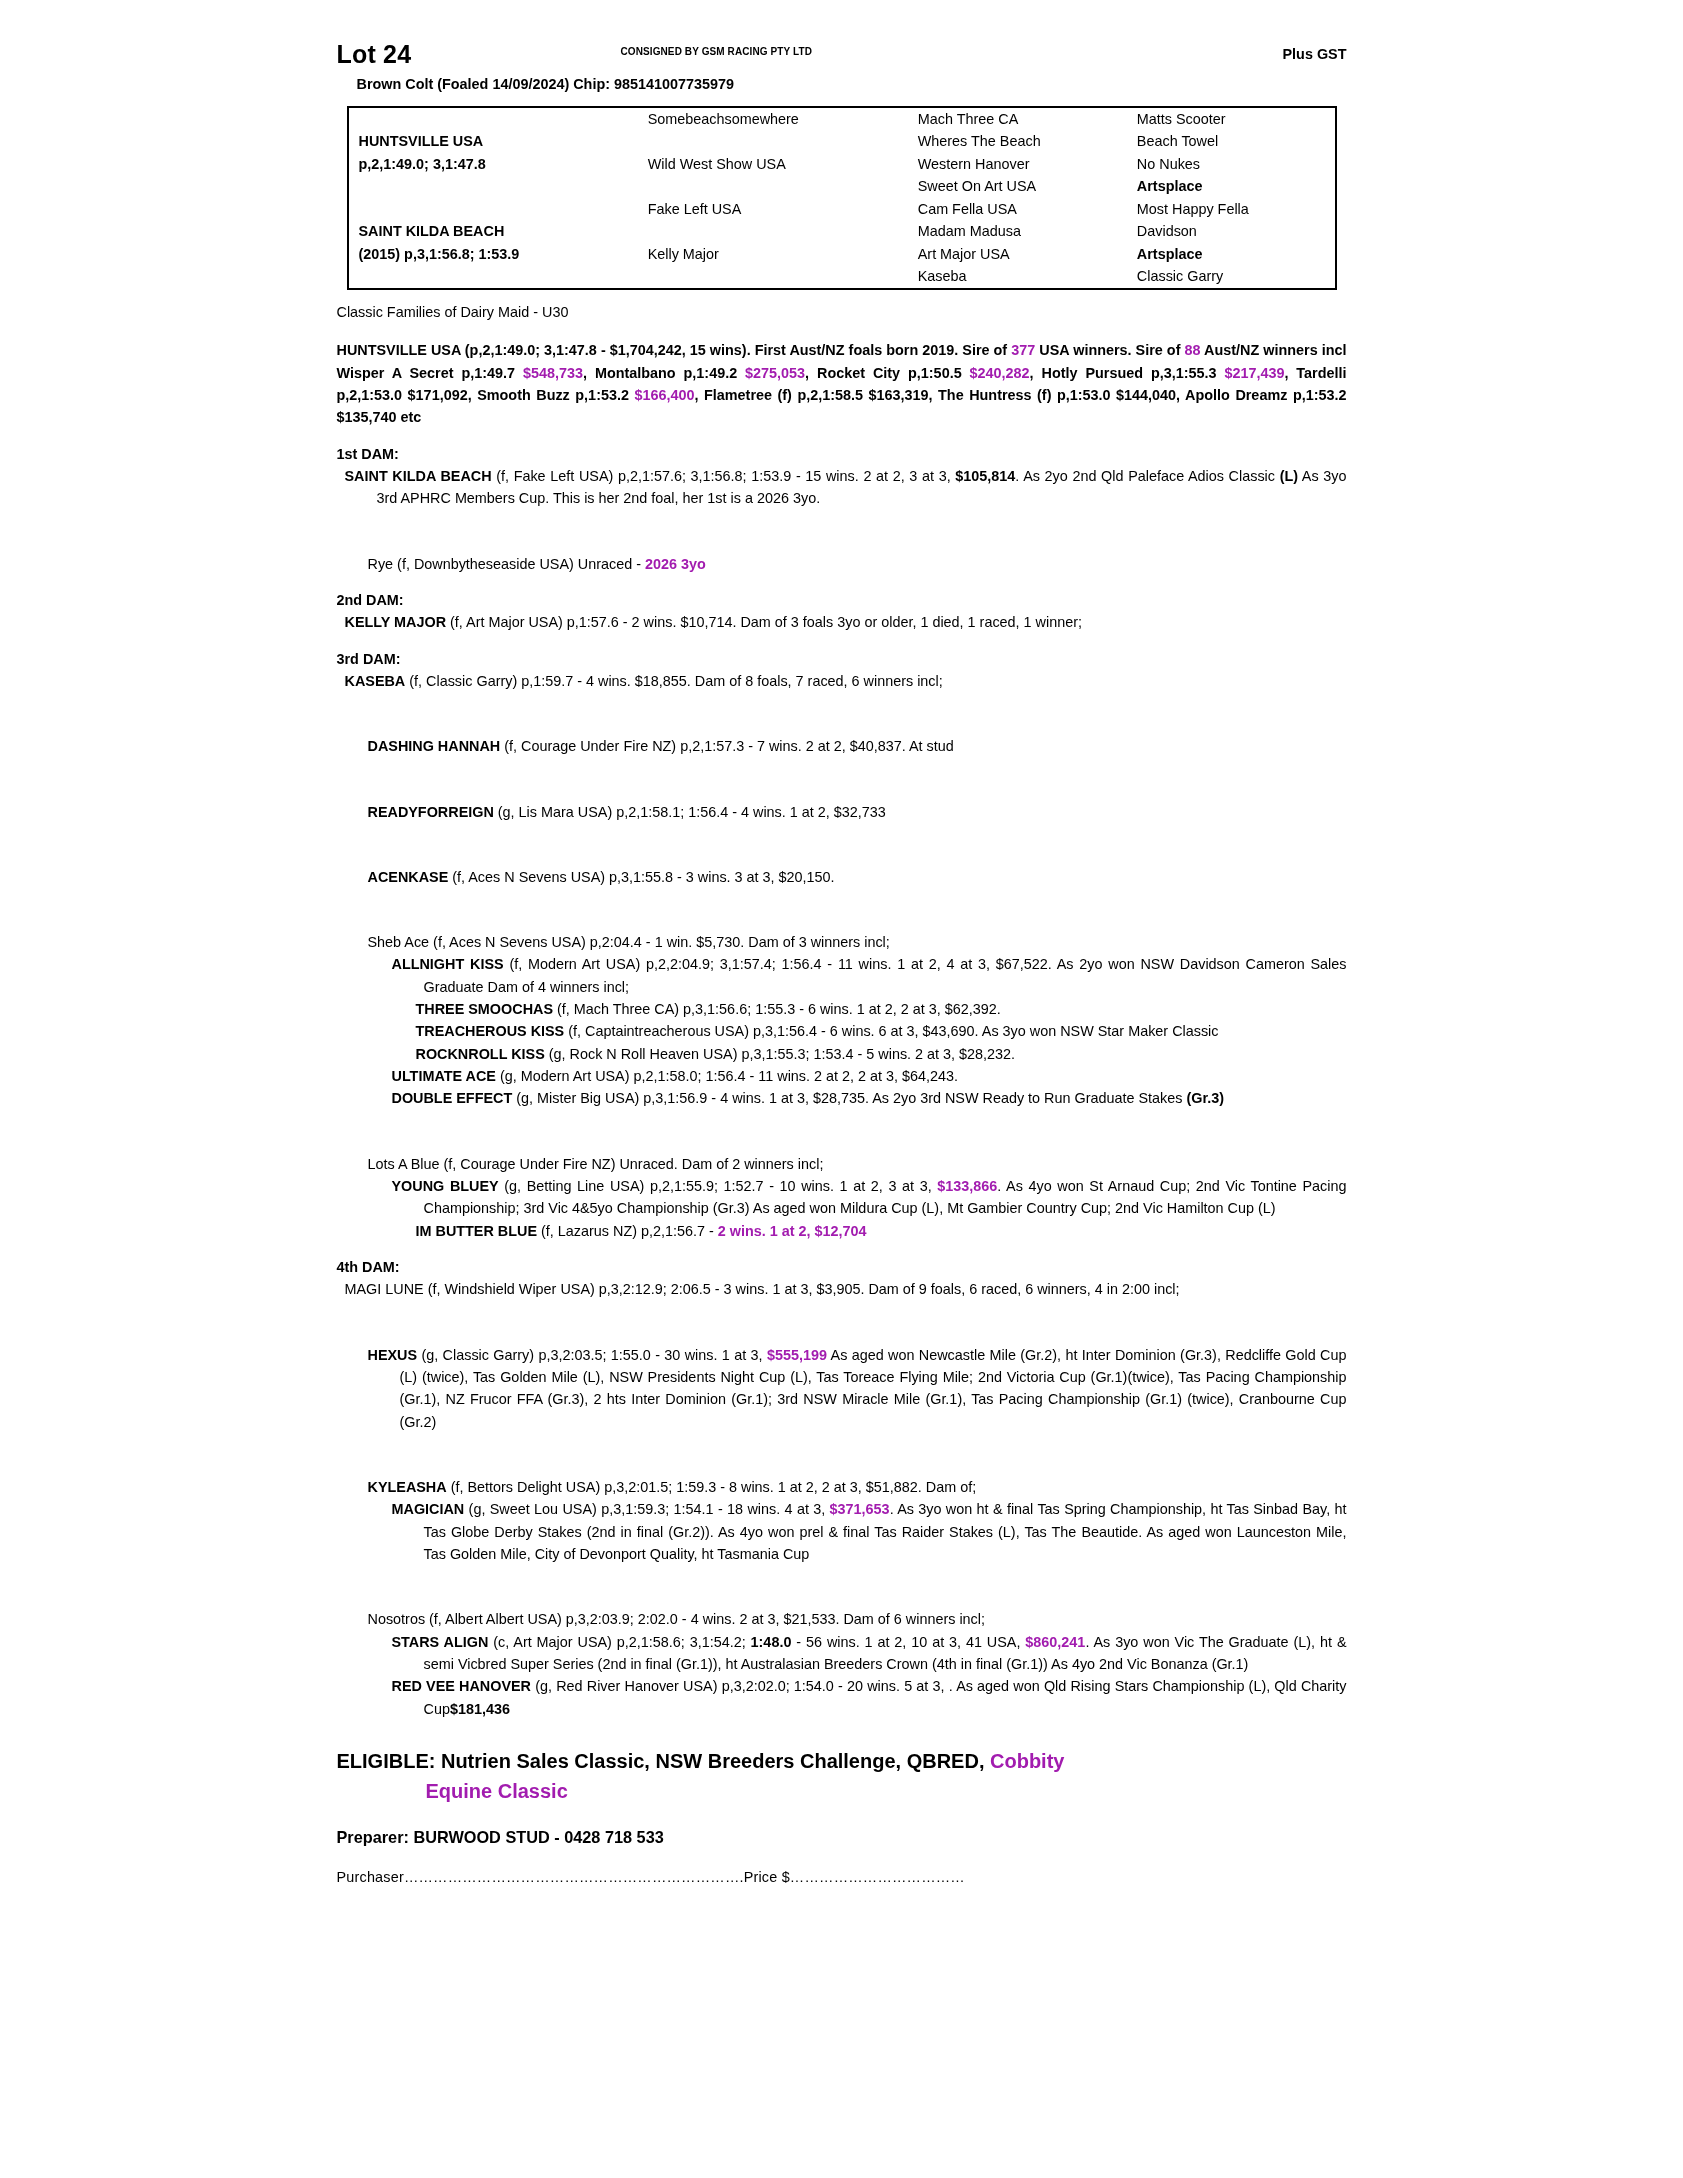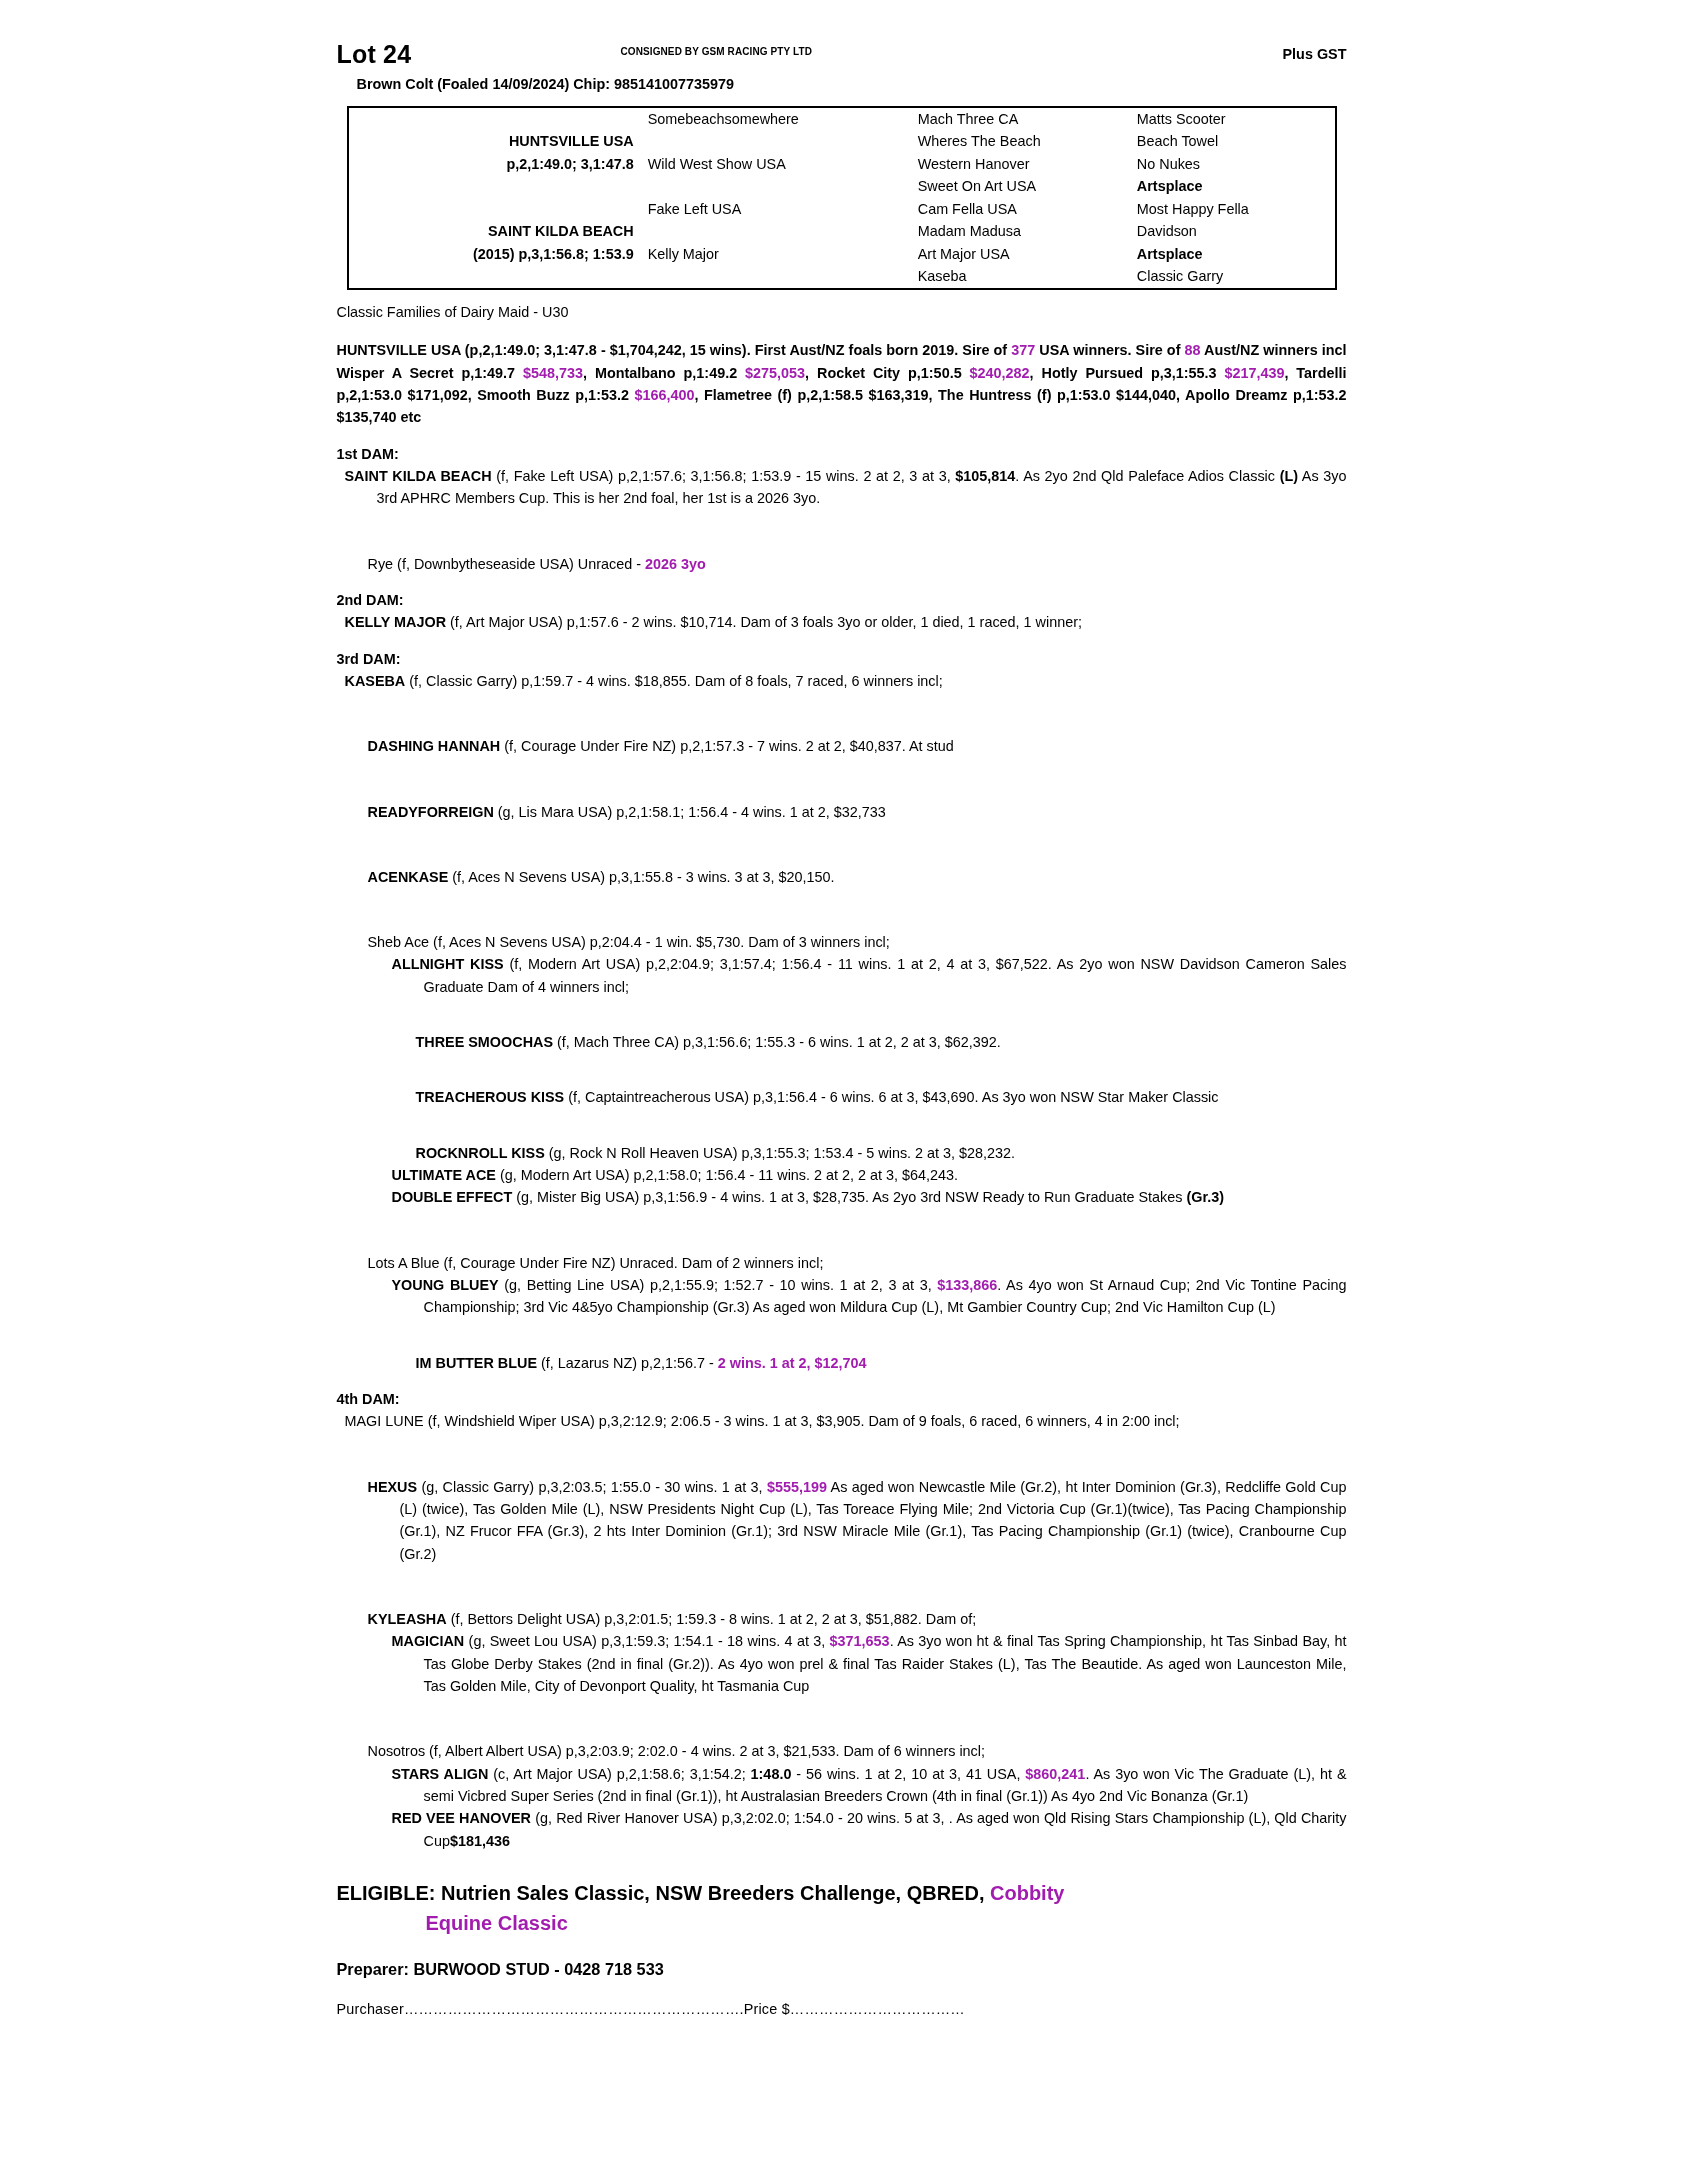--- a/index.html
+++ b/index.html
@@ -74,21 +74,21 @@
     width: 100%;
     border-collapse: collapse;
     font-size: 14.4px;
   }
   table.ped td {
     padding: 1px 4px 1px 10px;
     vertical-align: top;
     line-height: 1.42;
     white-space: nowrap;
   }
-  td.c1 { width: 213px; text-align: right; }
+  td.c1 { width: 213px; }
   td.c2 { width: 198px; }
   td.c3 { width: 158px; }
   td.c4 { width: 149px; }
   .b { font-weight: bold; }
 
   
   .families {
     margin-top: 12px;
     font-size: 14.4px;
     line-height: 1.5;
@@ -104,21 +104,21 @@
     line-height: 1.55;
     text-align: justify;
   }
   .dam-head {
     font-weight: bold;
     margin-top: 14px;
   }
   .hang1 { padding-left: 40px; text-indent: -32px; }
   .hang2 { padding-left: 63px; text-indent: -32px; margin-top: 43px; }
   .hang3 { padding-left: 87px; text-indent: -32px; }
-  .hang4 { padding-left: 111px; text-indent: -32px; margin-top: 33px; }
+  .hang4 { padding-left: 111px; text-indent: -32px; }
   .red { color: #a21caf; font-weight: bold; }
 
   .eligible {
     margin-top: 26px;
     font-size: 20px;
     font-weight: bold;
     line-height: 1.5;
   }
   .eligible .cont { display: block; padding-left: 89px; }
   .preparer {

